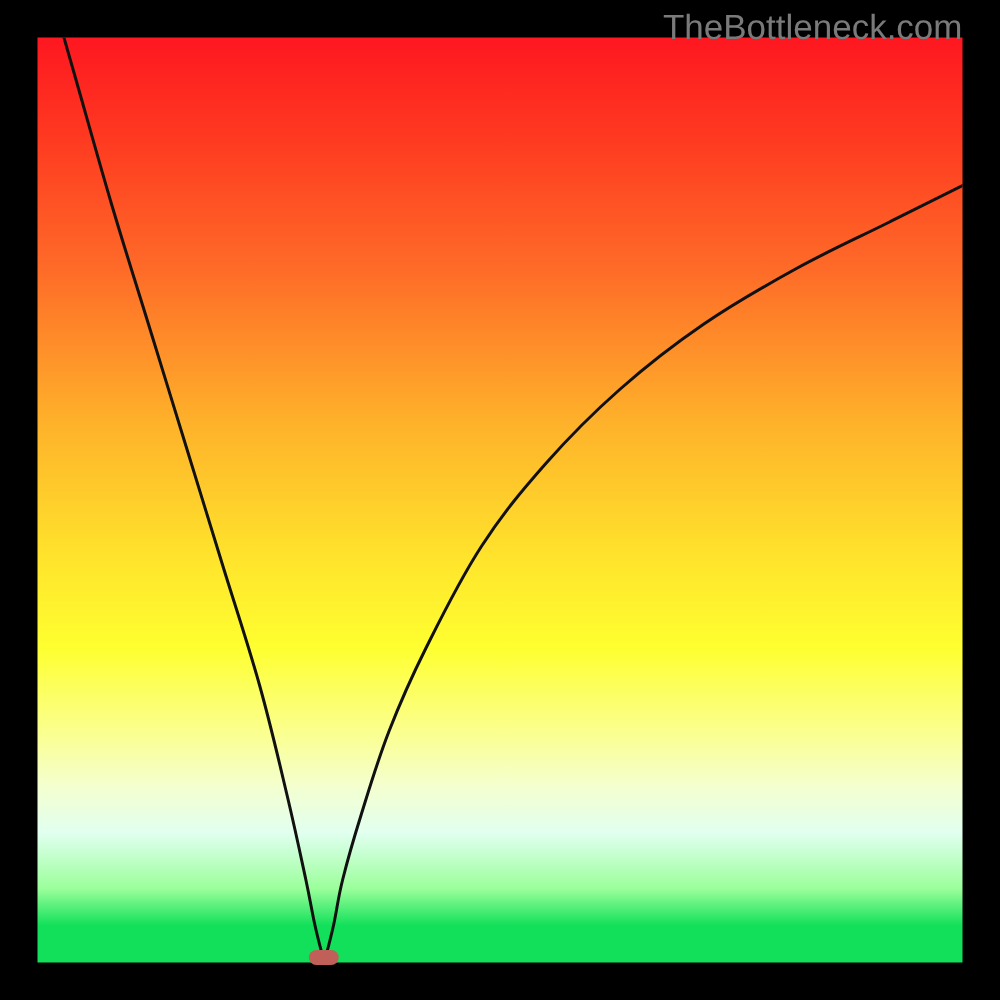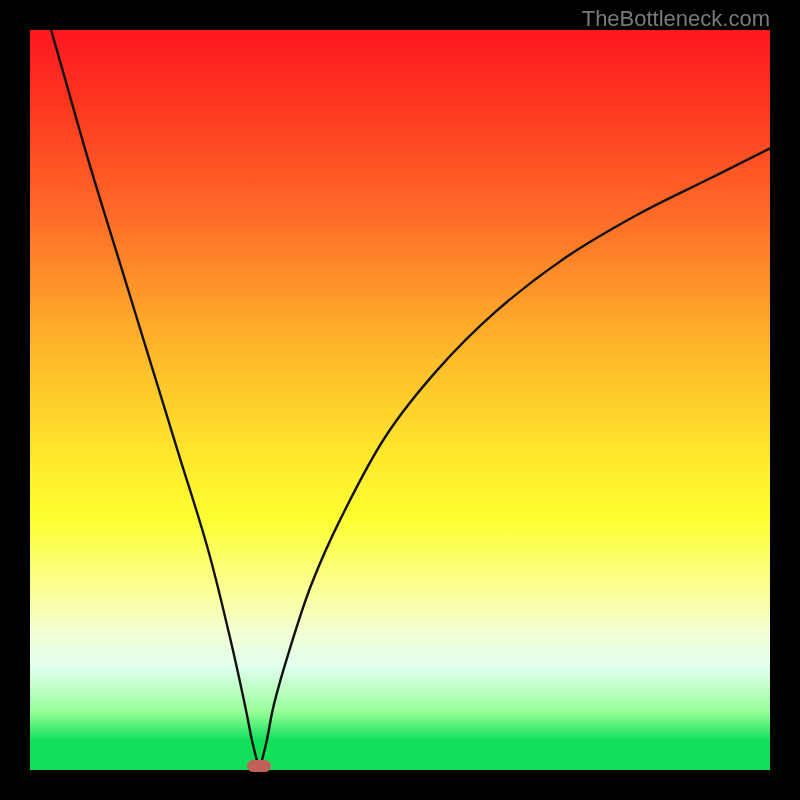--- a/index.html
+++ b/index.html
@@ -38,21 +38,21 @@
       #9bff9b 92%,
       #12e05a 96%,
       #12e05a 100%
     );
   }
   .watermark {
     position: absolute;
     top: 6px;
     right: 30px;
     color: #7a7a7a;
-    font-size: 22px;
+    font-size: 28px;
     font-weight: 500;
     user-select: none;
   }
   .svg-layer {
     position: absolute;
     top: 30px;
     left: 30px;
     width: 740px;
     height: 740px;
   }

